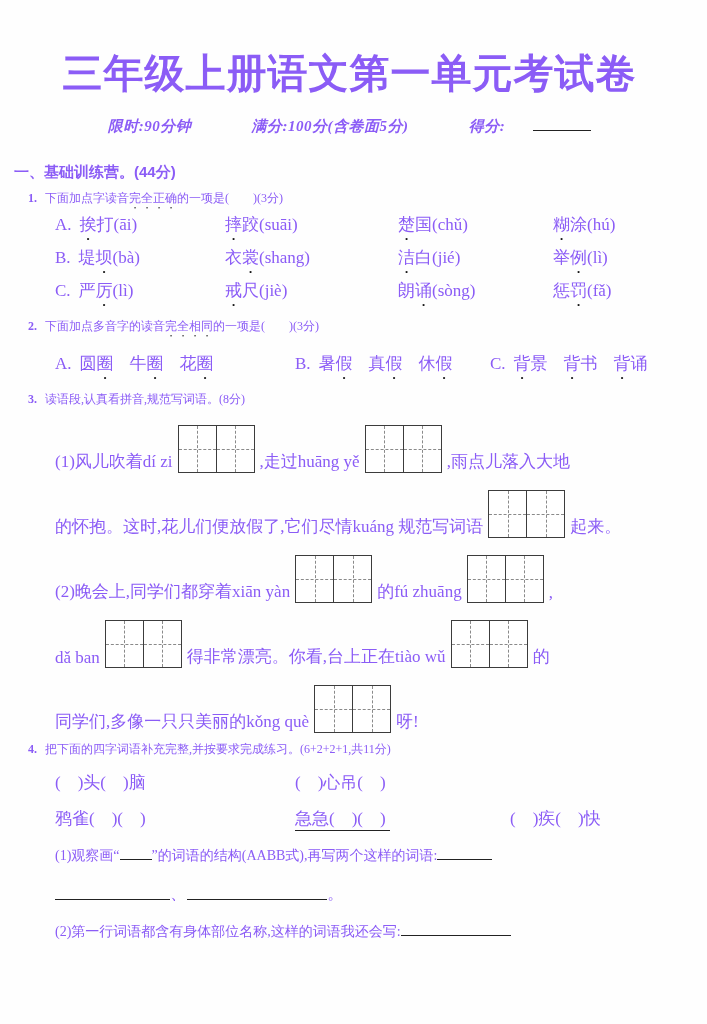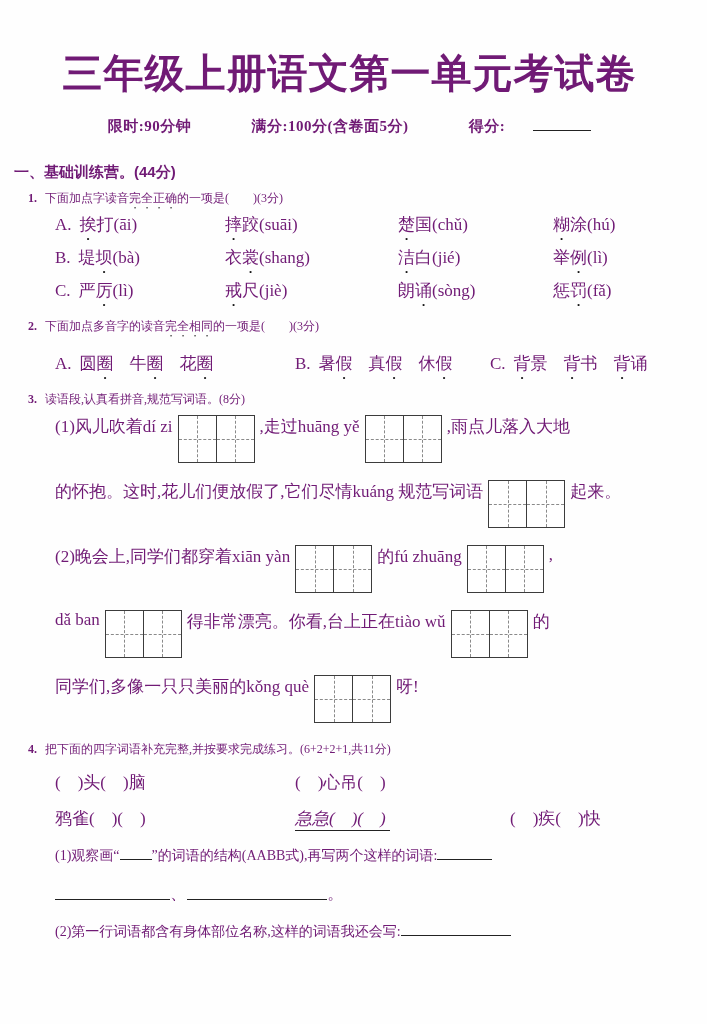--- a/index.html
+++ b/index.html
@@ -1,33 +1,33 @@
 <!DOCTYPE html>
 <html><head>
 <meta charset="utf-8">
 <style>
   html,body { margin:0; padding:0; background:#f2f2f0; }
   .page {
-    width:707px; height:1024px; background:#fefefe; color:#701a75;
+    width:707px; height:1024px; background:#fefefe; color:#8b5cf6;
     font-family:"Liberation Serif", serif;
     position:relative; box-sizing:border-box;
     padding:0 22px 0 14px; overflow:hidden;
     margin:0 auto;
   }
   .exam-title {
     text-align:center; padding-top:50px;
     font-family:"Liberation Sans", sans-serif;
     font-weight:900; font-size:40px; line-height:1.15;
     letter-spacing:1px;
   }
   .meta-line {
     margin-top:20px; text-align:center;
     font-size:15px; font-weight:bold; letter-spacing:0.5px;
   }
-  .meta-line span { margin:0 28px; }
+  .meta-line span { margin:0 28px;font-style:italic; }
   .blank {
     display:inline-block; border-bottom:1.6px solid #222;
     height:0.95em; vertical-align:baseline;
   }
   .w32{width:32px;} .w55{width:55px;} .w58{width:58px;} .w110{width:110px;}
   .w115{width:115px;} .w140{width:140px;}
   .sec-heading {
     margin-top:27px; font-family:Liberation Sans, sans-serif;
     font-weight:bold; font-size:15px;
   }
@@ -44,41 +44,41 @@
     padding-left:41px; margin-top:2px; font-size:17px;
   }
   .q2-row {
     display:grid; grid-template-columns:240px 195px auto;
     padding-left:41px; margin-top:13px; font-size:17px;
   }
   .q2-row .word { margin-right:16px; }
   .opt-label { margin-right:8px; }
   .fill-line {
     padding-left:41px; margin-top:7px; font-size:17px;
-    display:flex; align-items:flex-start; height:58px; white-space:nowrap;
+    display:flex; align-items:flex-end; height:58px; white-space:nowrap;
   }
   .tzg {
     display:inline-flex; border:1.6px solid #3c3c3c;
     margin:0 5px; flex:none; background:#fff;
   }
   .tzg .cell { width:37px; height:46px; position:relative; }
   .tzg .cell + .cell { border-left:1.6px solid #3c3c3c; }
   .tzg .cell::before {
     content:""; position:absolute; left:0; right:0; top:50%;
     border-top:1px dashed #8a8a8a;
   }
   .tzg .cell::after {
     content:""; position:absolute; top:0; bottom:0; left:50%;
     border-left:1px dashed #8a8a8a;
   }
   .q4-row {
     display:grid; grid-template-columns:240px 215px auto;
     padding-left:41px; margin-top:13px; font-size:17px;
   }
-  .underlined-word { border-bottom:1.6px solid #222; padding:0 4px 2px 0;font-style:italic; }
+  .underlined-word { border-bottom:1.6px solid #222; padding:0 4px 2px 0; }
   .sub-q { padding-left:41px; margin-top:13px; font-size:14px; line-height:1.8; }
   .blank-line { padding-left:41px; margin-top:14px; font-size:17px; }
 </style>
 </head>
 <body>
 
 <div class="page">
 
   <div class="exam-title">三年级上册语文第一单元考试卷</div>
 

